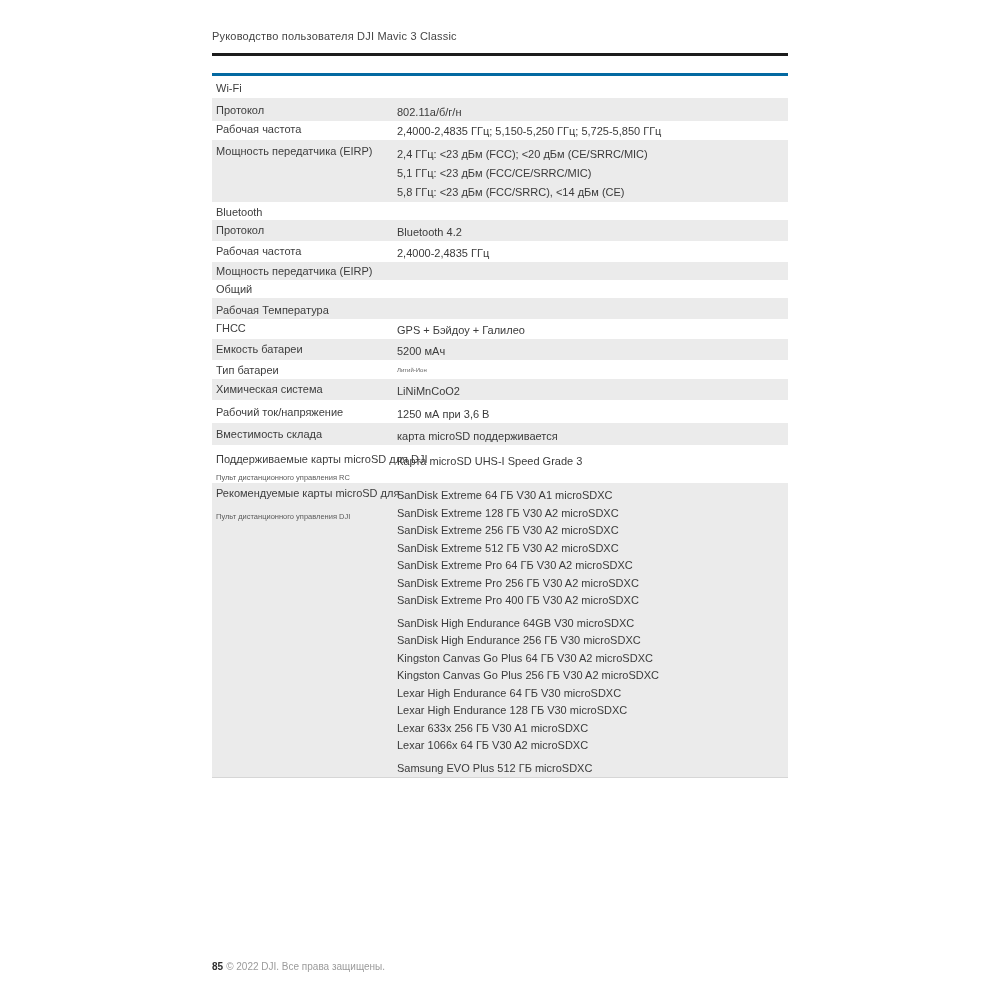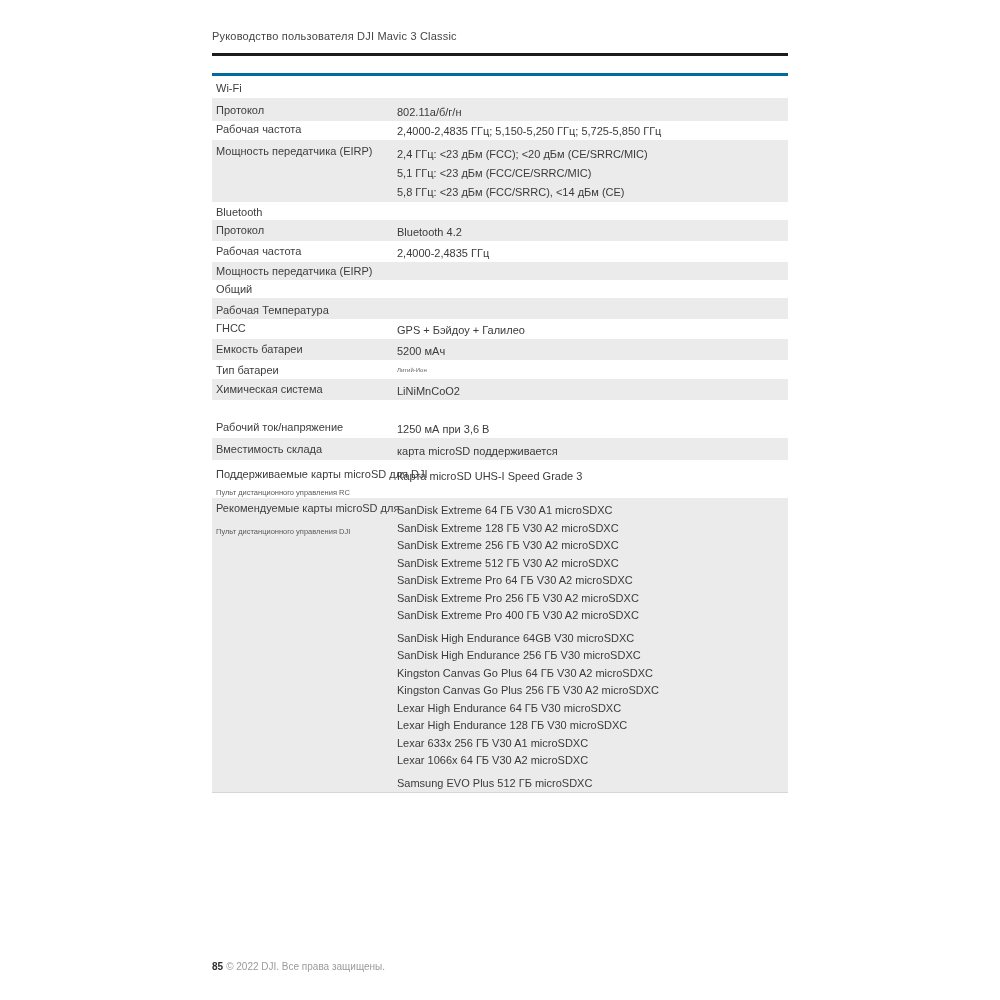--- a/index.html
+++ b/index.html
@@ -81,21 +81,21 @@
   .r5  { min-height: 18px; padding-top: 4px; }
   .r6  { min-height: 20px; padding-top: 4px; }
   .r7  { min-height: 20px; padding-top: 4px; }
   .r8  { min-height: 18px; padding-top: 3px; }
   .r9  { min-height: 18px; padding-top: 3px; }
   .r10 { min-height: 21px; padding-top: 6px; }
   .r11 { min-height: 19px; padding-top: 3px; }
   .r12 { min-height: 19px; padding-top: 4px; }
   .r13 { min-height: 19px; padding-top: 4px; }
   .r14 { min-height: 19px; padding-top: 4px; }
-  .r15 { min-height: 19px; padding-top: 21px; }
+  .r15 { min-height: 19px; padding-top: 6px; }
   .r16 { min-height: 19px; padding-top: 5px; justify-content: space-between; }
   .r17 { min-height: 38px; padding-top: 8px; }
   .r17 .sublabel { margin-top: 7px; }
   .r18 { min-height: 286px; padding-top: 4px; }
   .r18 .sublabel { margin-top: 12px; }
   .r18 .val { line-height: 17.5px; }
 
   .footer {
     position: absolute;
     left: 212px;

